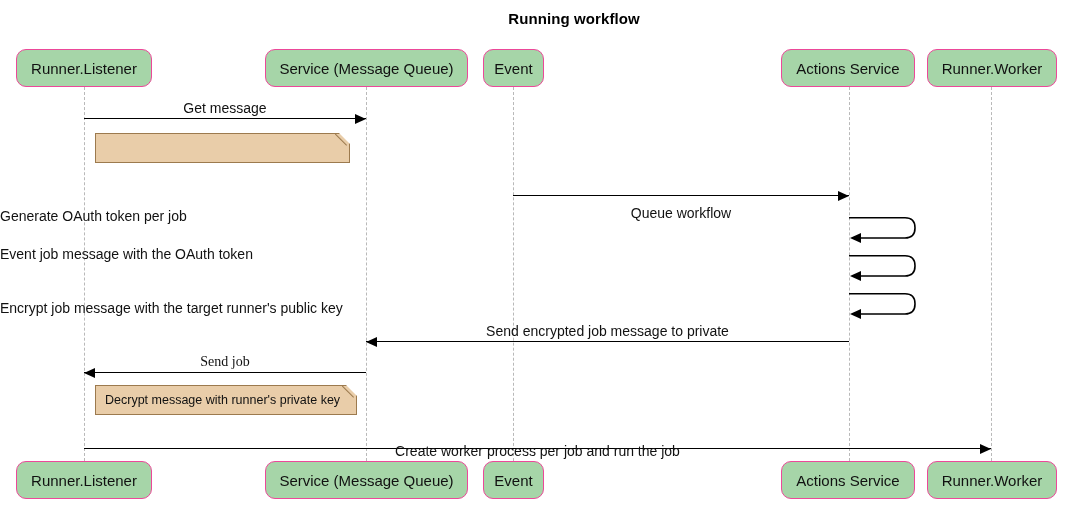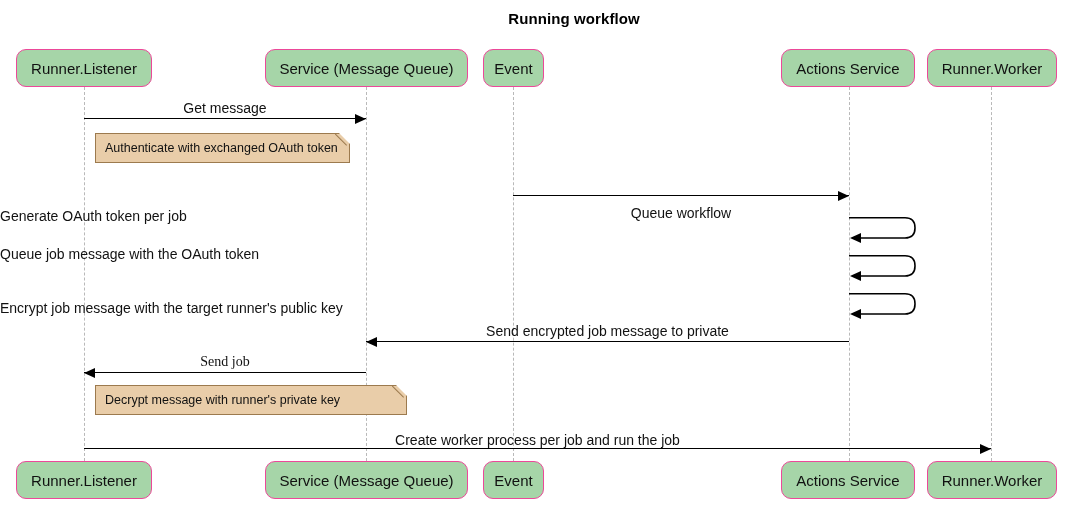--- a/index.html
+++ b/index.html
@@ -155,45 +155,44 @@
           <polygon points="12,16 12,26 1,21" fill="#000"></polygon>
         </svg>
       </div>
       <div class="msg-label right" style="left: 0px; width: 845px; top: 209px;">Generate OAuth token per job</div>
       <div class="selfloop" style="left: 849px; top: 255px;">
         <svg width="70" height="31">
           <path d="M0,0.8 H56 Q66,0.8 66,10.8 V11 Q66,21 56,21 H10" fill="none" stroke="#000" stroke-width="1.6"></path>
           <polygon points="12,16 12,26 1,21" fill="#000"></polygon>
         </svg>
       </div>
-      <div class="msg-label right" style="left: 0px; width: 845px; top: 247px;">Queue job message with the OAuth token</div>
+      <div class="msg-label right" style="left: 0px; width: 845px; top: 247px;">Event job message with the OAuth token</div>
       <div class="selfloop" style="left: 849px; top: 293px;">
         <svg width="70" height="31">
           <path d="M0,0.8 H56 Q66,0.8 66,10.8 V11 Q66,21 56,21 H10" fill="none" stroke="#000" stroke-width="1.6"></path>
           <polygon points="12,16 12,26 1,21" fill="#000"></polygon>
         </svg>
       </div>
       <div class="msg-label right" style="left: 0px; width: 845px; top: 301px;">Encrypt job message with the target runner's public key</div>
       <div class="msg-line" style="left: 366px; top: 341px; width: 483px;"></div>
       <div class="arrowhead left" style="top: 337px; left: 366px;"></div>
       <div class="msg-label center" style="left: 366px; width: 483px; top: 324px;">Send encrypted job message to private</div>
       <div class="msg-line" style="left: 84px; top: 372px; width: 282px;"></div>
       <div class="arrowhead left" style="top: 368px; left: 84px;"></div>
       <div class="msg-label center" style="left: 84px; width: 282px; top: 355px; font-family: Liberation Serif, serif;">Send job</div>
       <div class="msg-line" style="left: 84px; top: 448px; width: 907px;"></div>
       <div class="arrowhead right" style="top: 444px; left: 980px;"></div>
-      <div class="msg-label center" style="left: 84px; width: 907px; top: 433px;">Create worker process per job and run the job</div>
+      <div class="msg-label center" style="left: 84px; width: 907px; top: 444px;">Create worker process per job and run the job</div>
     </div>
   <div id="notes-layer">
       <div class="note" style="left: 95px; top: 133px; width: 255px;">
-        <span>Authenticate with exchanged OAuth token</span>
         <span class="note-fold"></span>
         <span class="note-fold-edge"></span>
       </div>
-      <div class="note" style="left: 95px; top: 385px; width: 312px;">
+      <div class="note" style="left: 95px; top: 385px; width: 262px;">
         <span>Decrypt message with runner's private key</span>
         <span class="note-fold"></span>
         <span class="note-fold-edge"></span>
       </div>
     </div>
   <div id="actors-layer">
       <div class="actor-box" style="left: 16px; top: 49px; width: 136px;">
         <span>Runner.Listener</span>
       </div>
       <div class="actor-box" style="left: 16px; top: 461px; width: 136px;">

